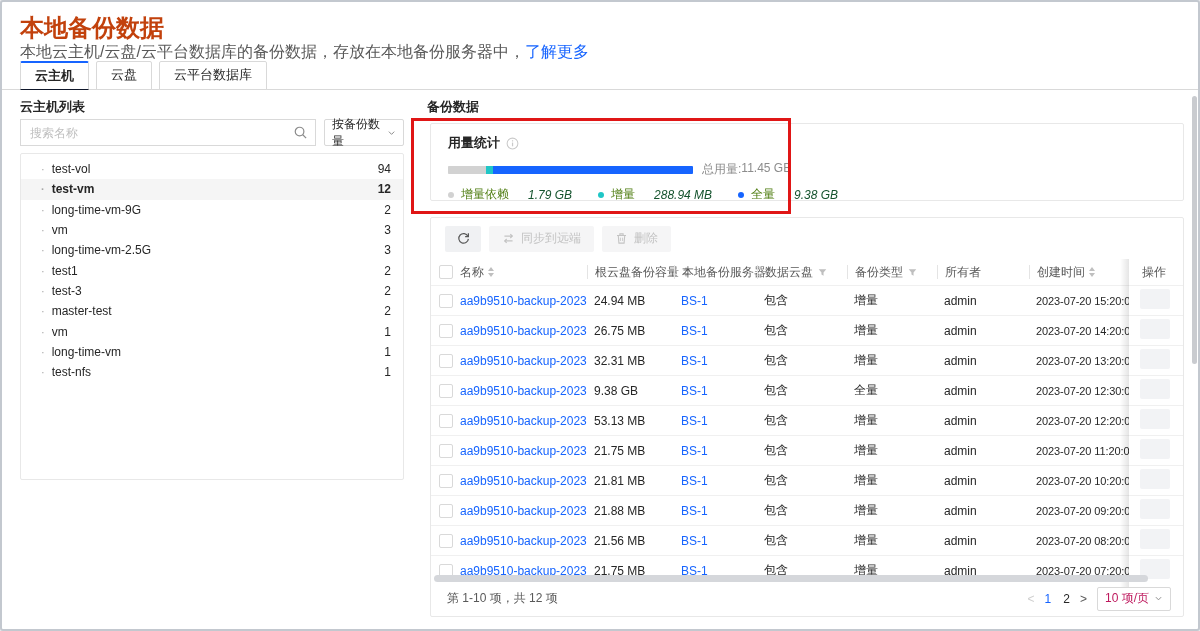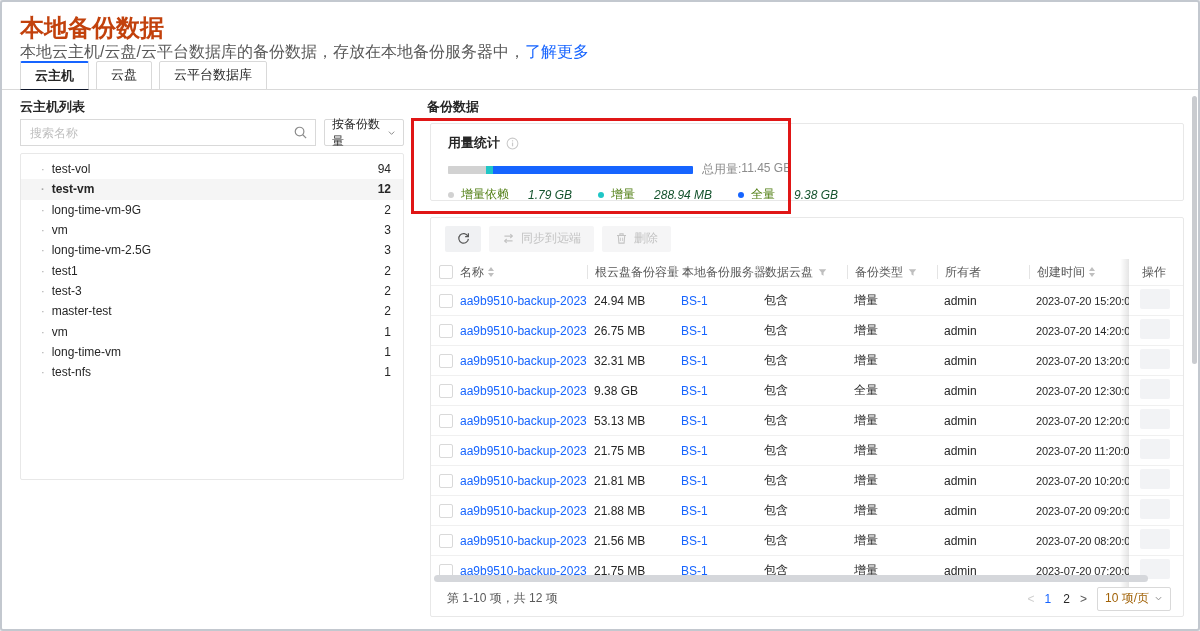--- a/index.html
+++ b/index.html
@@ -91,21 +91,21 @@
   .h-scrollbar{ position:absolute; left:3px; top:357px; width:714px; height:7px;
         border-radius:4px; background:#d5d7db; cursor:pointer; }
   .pagination{ position:absolute; left:0; right:0; bottom:0; height:35px; display:flex;
         align-items:center; padding:0 12px 0 16px; color:#595959; }
   .pg-right{ margin-left:auto; display:flex; align-items:center; gap:10px; }
   .pg-arrow{ color:#595959; cursor:pointer; font-size:12px; }
   .pg-arrow.disabled{ color:#cfcfcf; cursor:not-allowed; }
   .page-num{ cursor:pointer; color:#262626; }
   .page-num.active{ color:#1664ff; }
   .size-select{ height:24px; border:1px solid #d9d9d9; border-radius:2px; display:flex;
-        align-items:center; gap:5px; padding:0 7px; cursor:pointer; background:#fff; color:#a16207; }
+        align-items:center; gap:5px; padding:0 7px; cursor:pointer; background:#fff; color:#be185d; }
   .v-scrollbar{ position:absolute; right:1px; top:94px; width:5px; height:268px;
         background:#c9cbcf; border-radius:3px; cursor:pointer; }
 </style>
 </head>
 <body>
 
 <div class="viewport">
 
   <div class="page-title">本地备份数据</div>
   <div class="page-sub">

